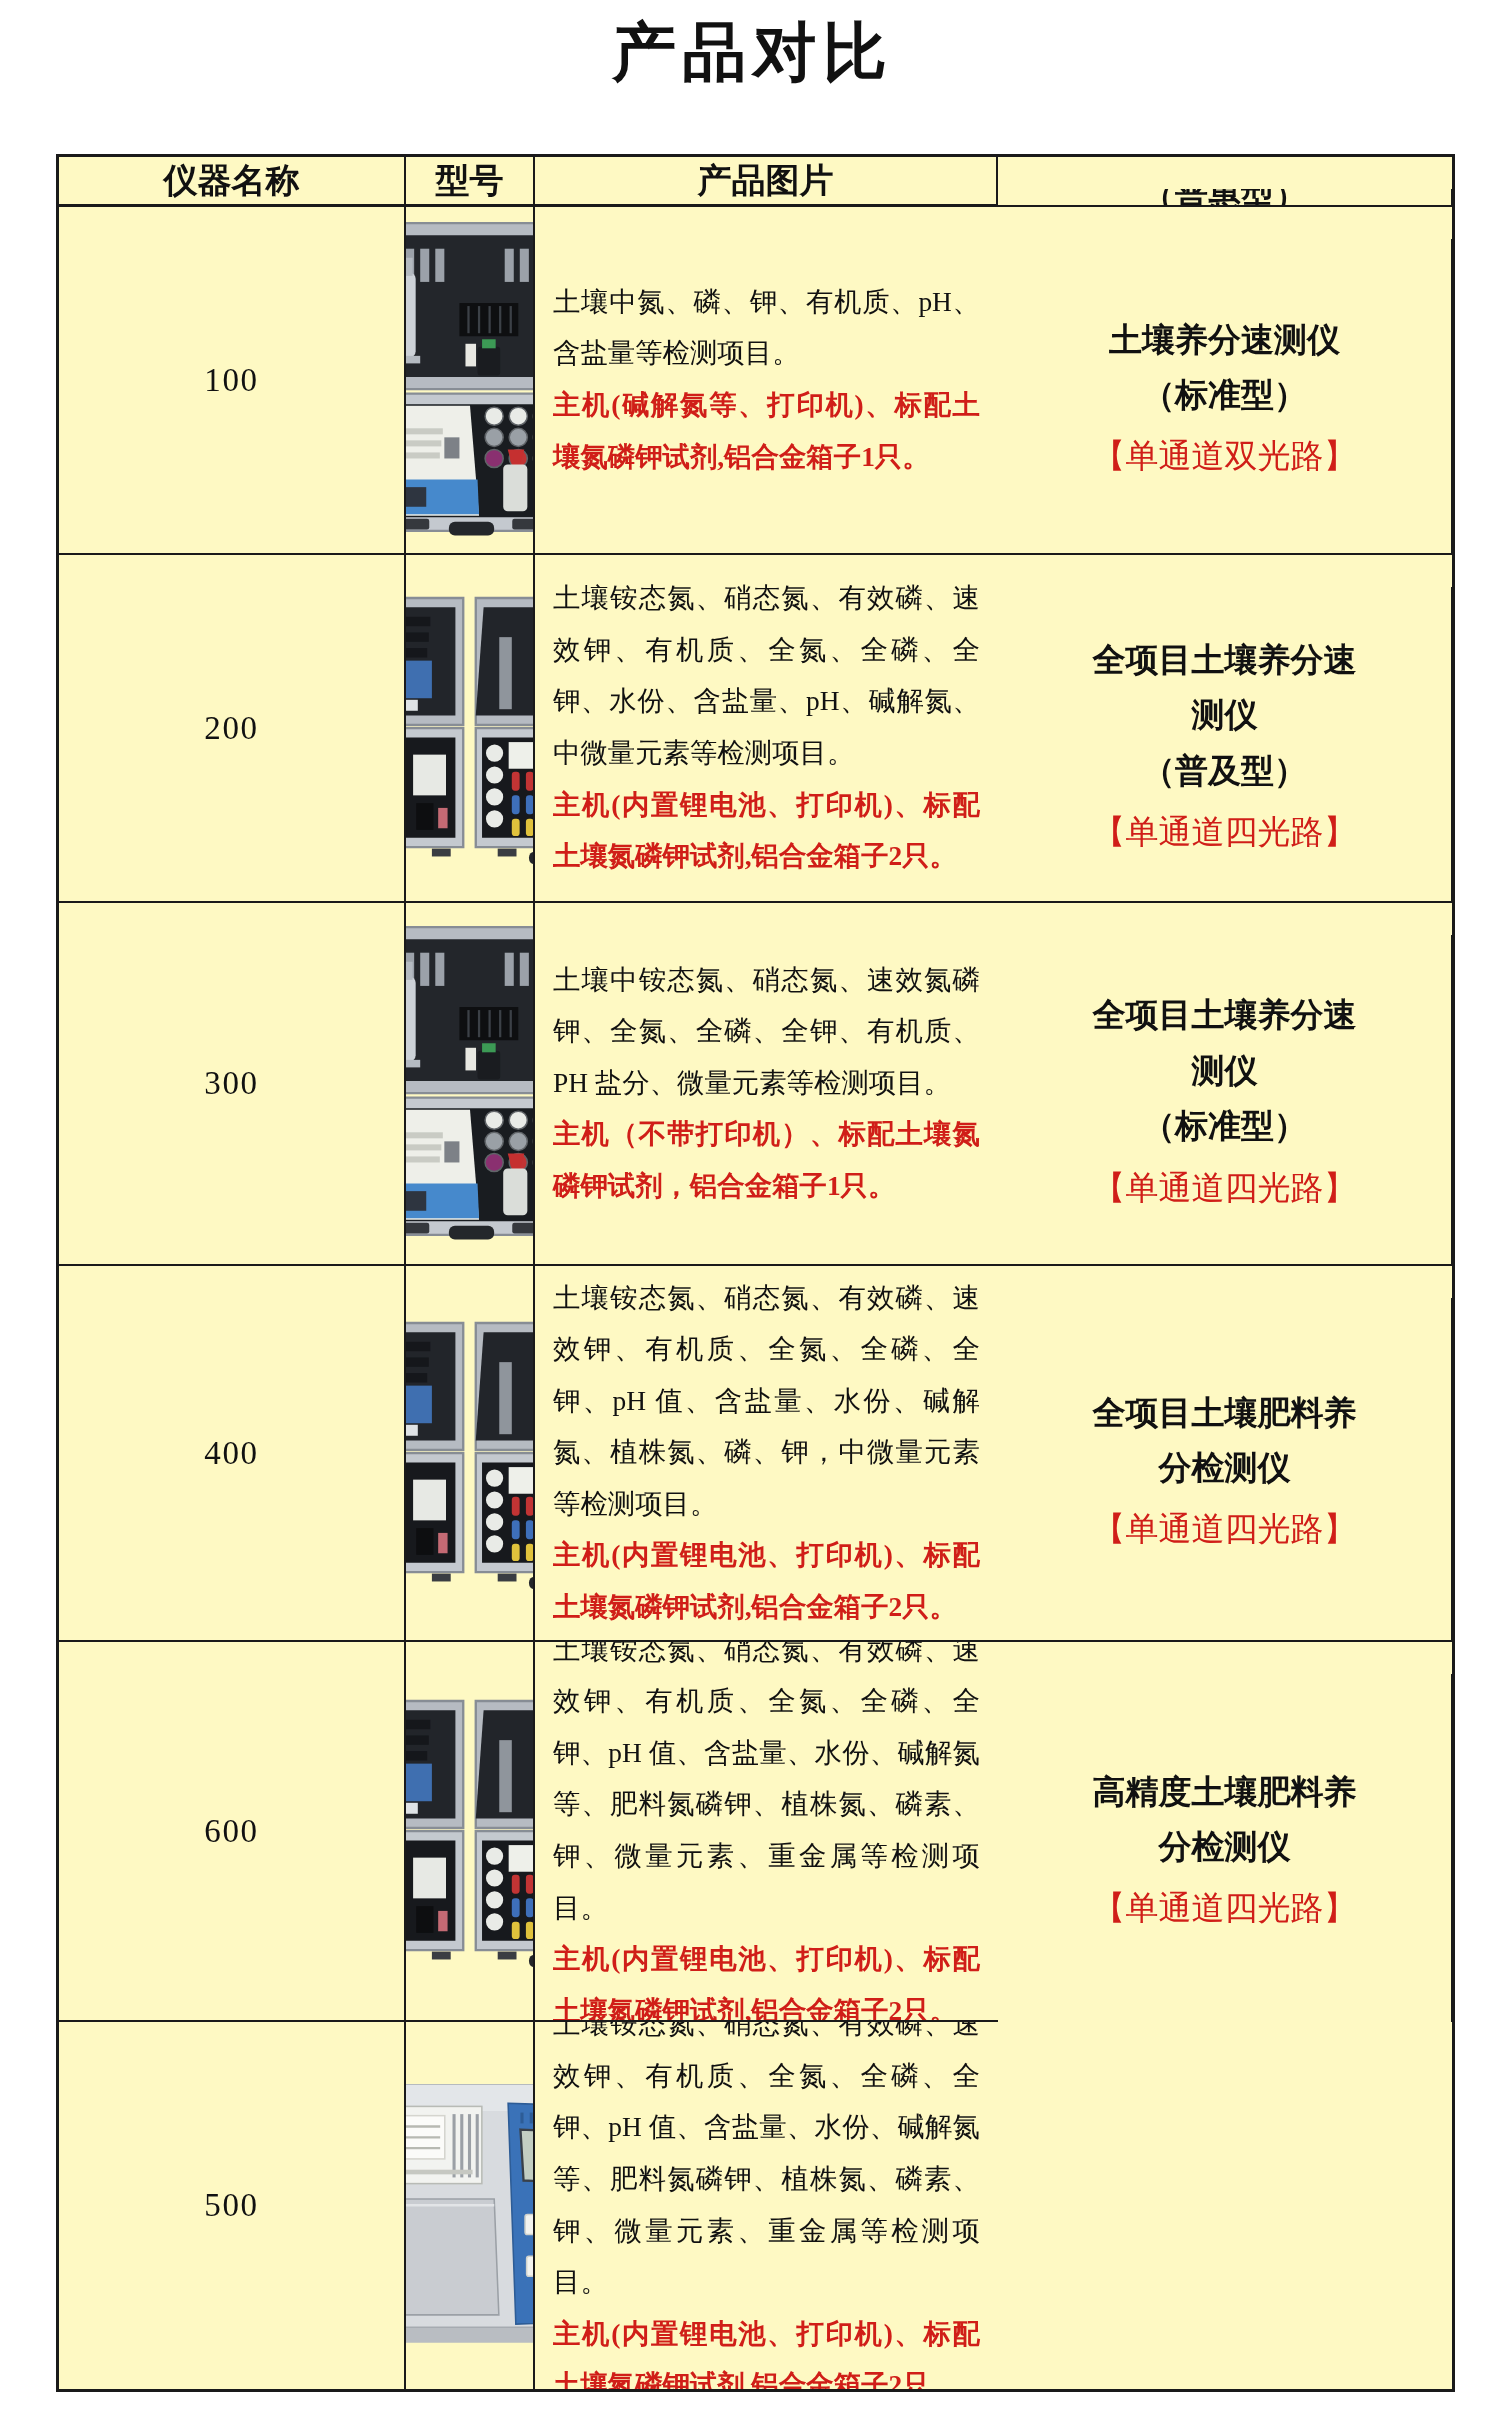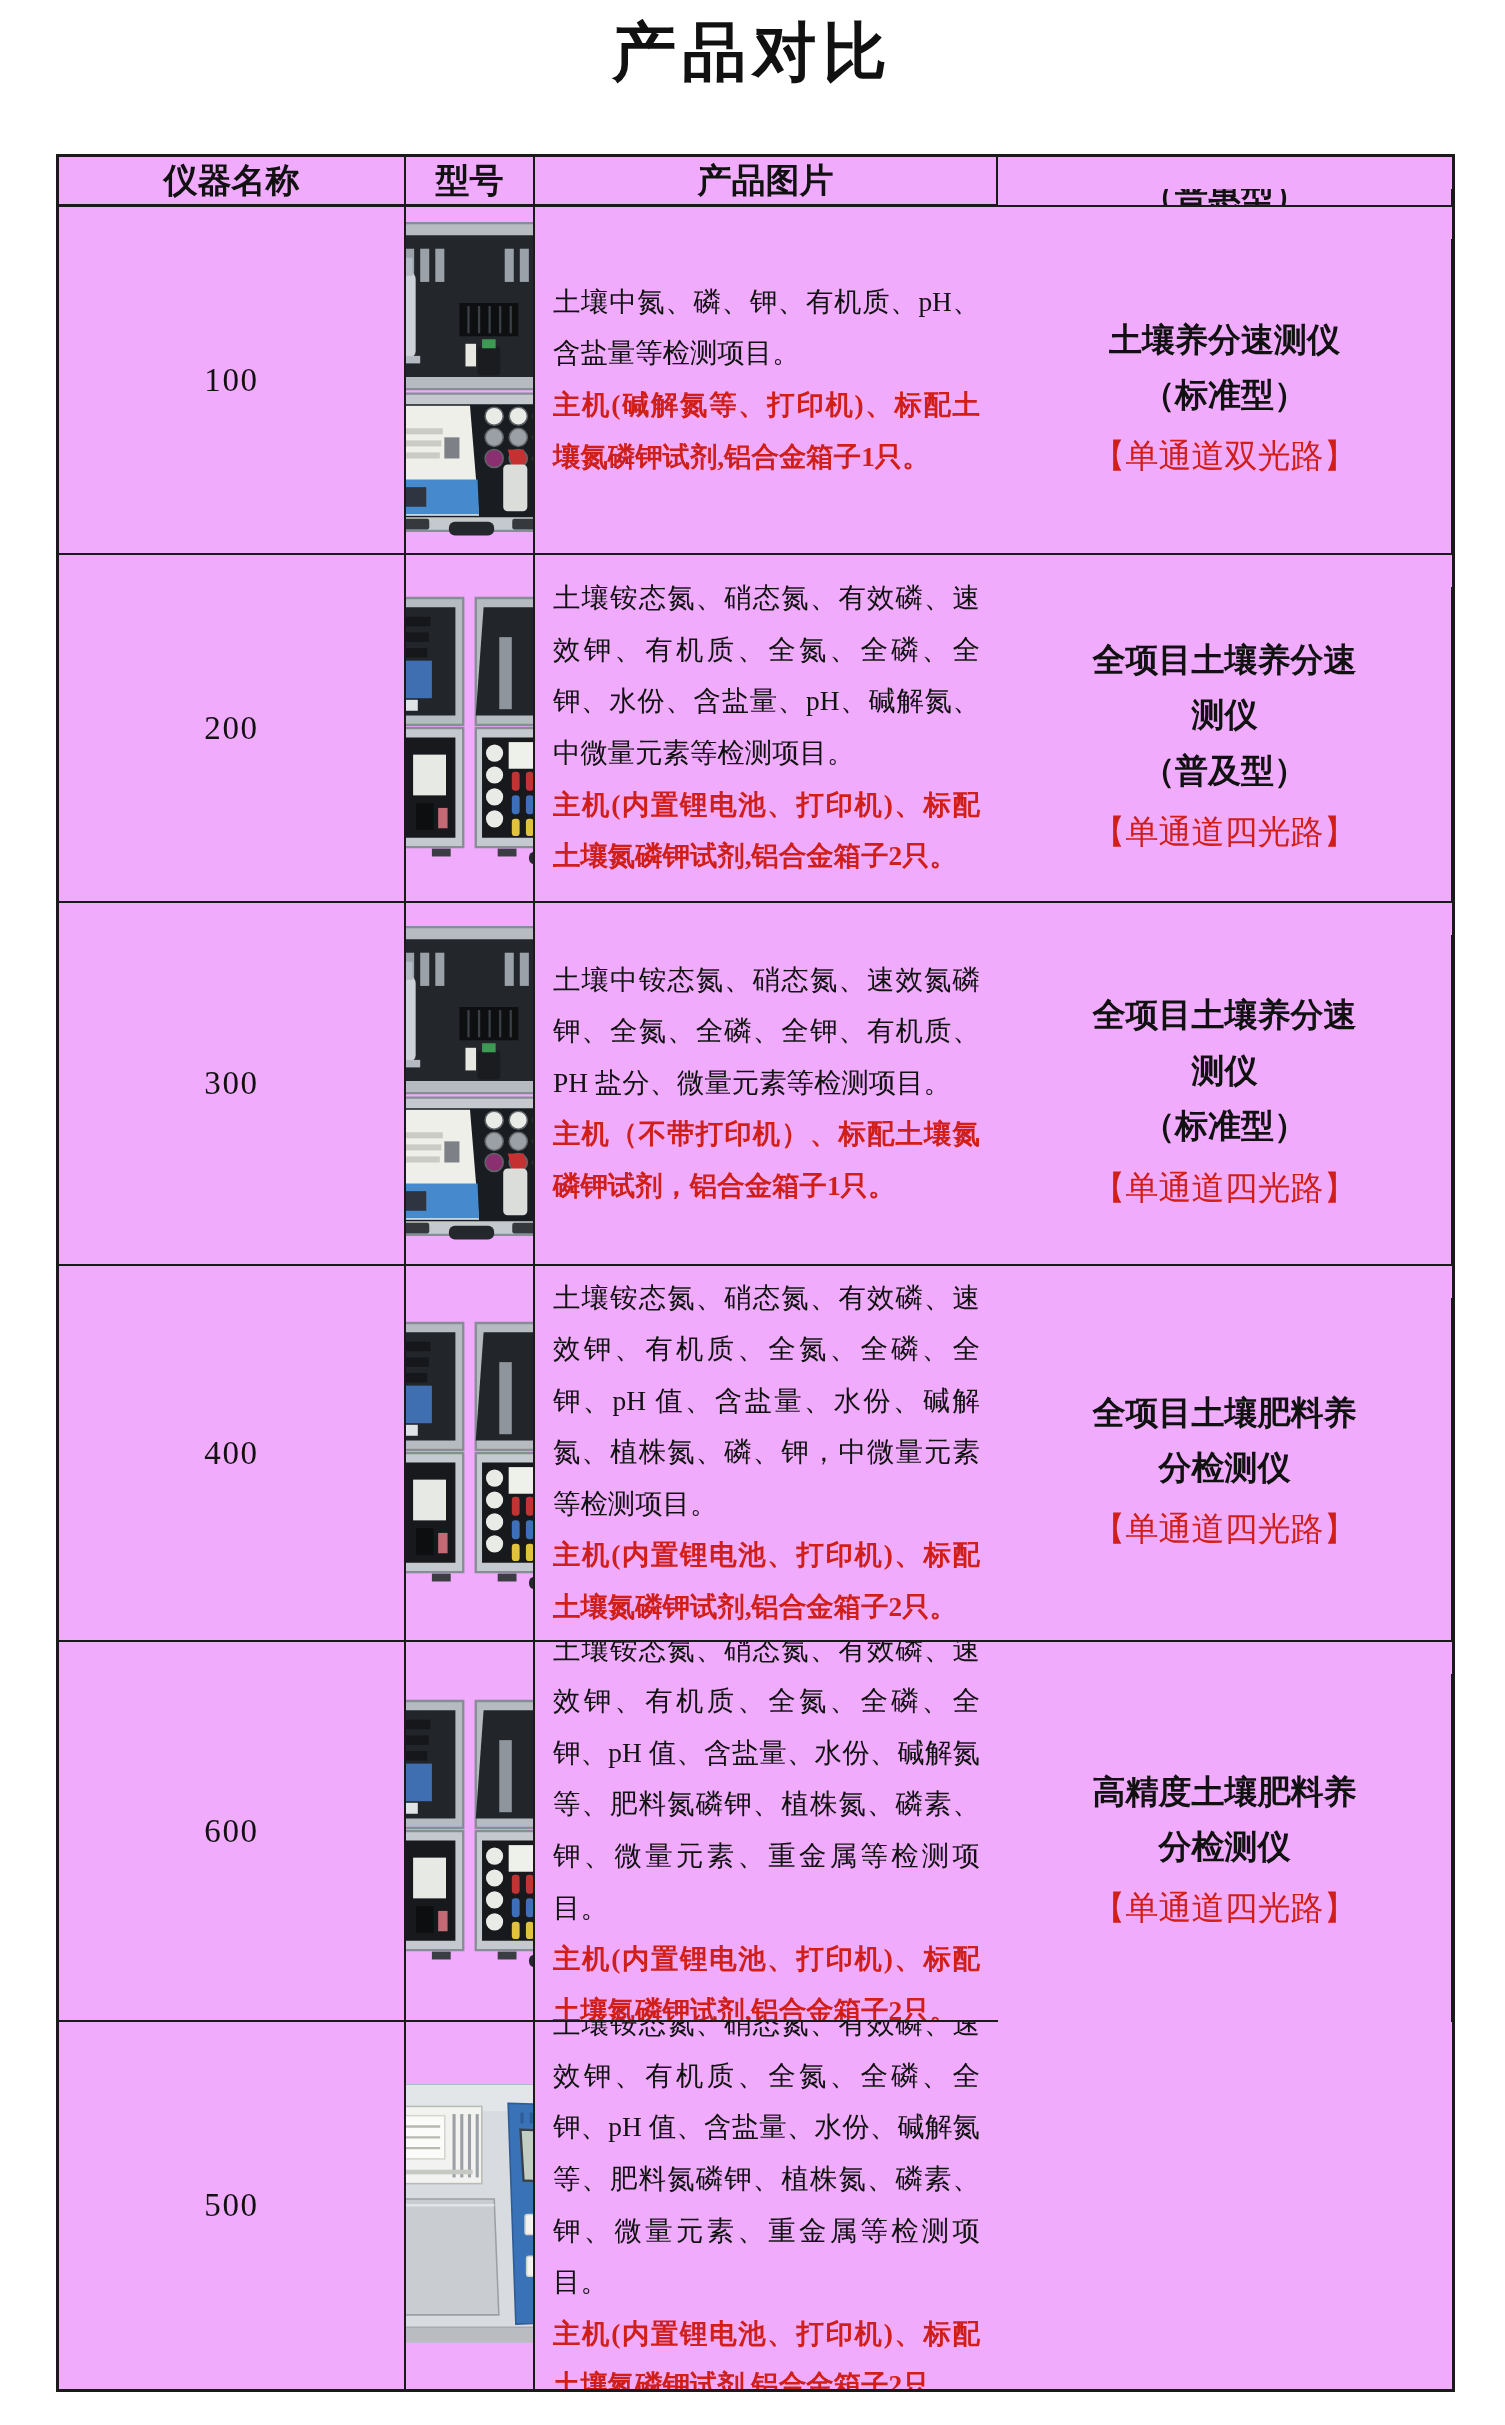--- a/index.html
+++ b/index.html
@@ -12,21 +12,21 @@
     position:absolute;top:9.4px;left:0;width:100%;
     text-align:center;font-size:64px;font-weight:700;letter-spacing:6.3px;
   }
   #comparison-table{
     position:absolute;left:56px;top:154px;
     width:1393px;
     border:3.1px solid #1a1a1a;
     display:grid;
     grid-template-columns:347px 129px 463px 455px;
     grid-template-rows:50px 348px 348px 363px 376px 380px 367px;
-    background:#f0abfc;
+    background:#fef9c3;
   }
   .cell{
     box-sizing:border-box;
     border-right:2.4px solid #1a1a1a;
     border-bottom:2.4px solid #1a1a1a;
     display:flex;flex-direction:column;
     align-items:center;justify-content:center;
     overflow:hidden;
   }
   .c3{border-right:none;}

